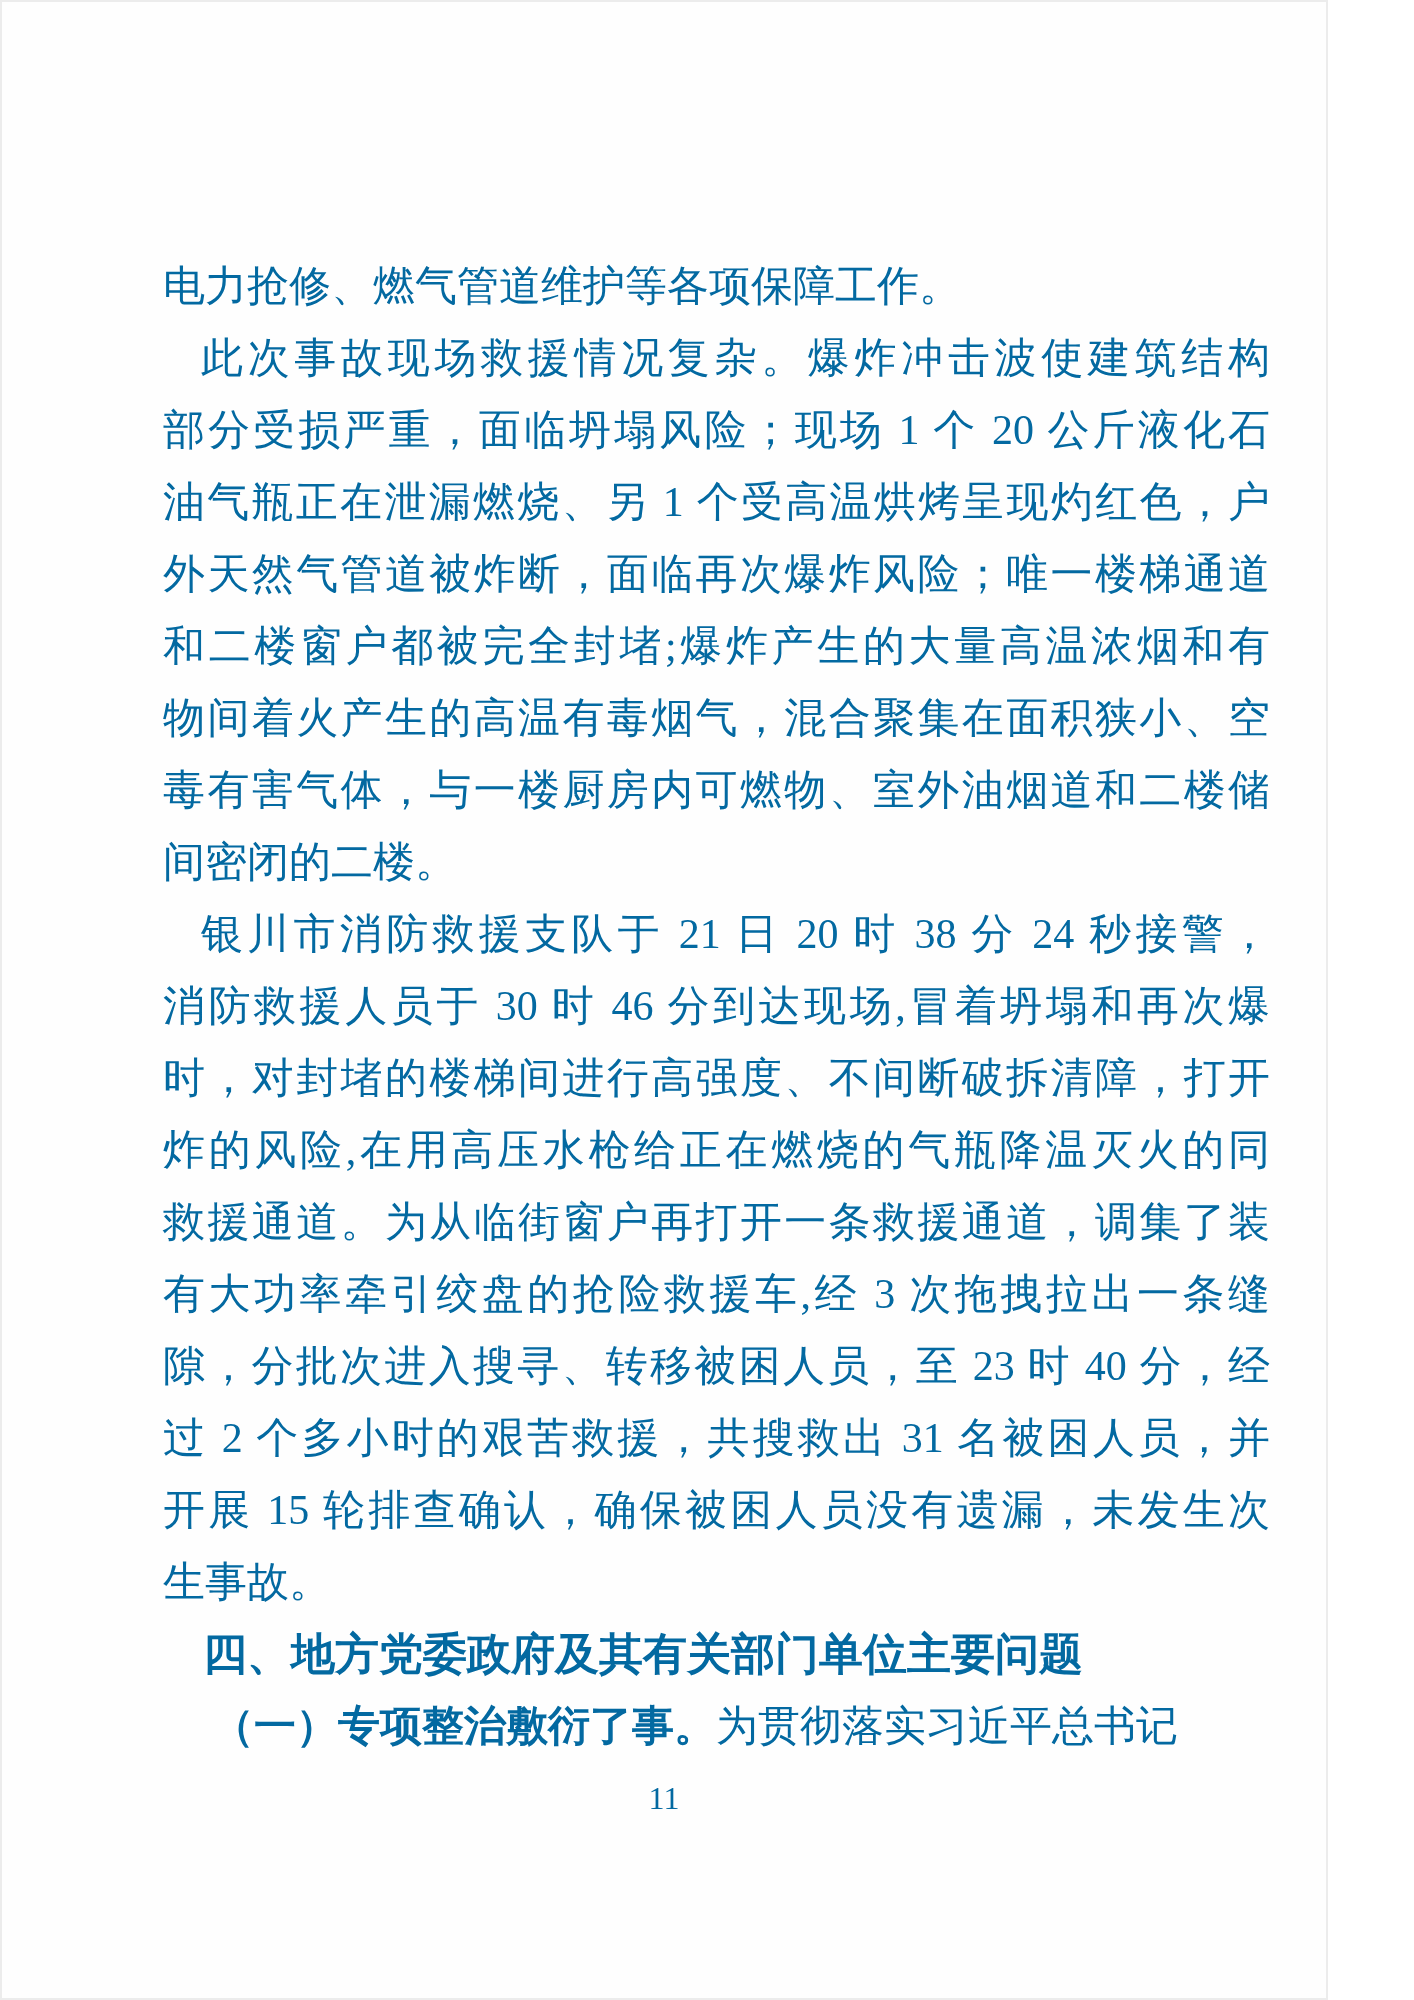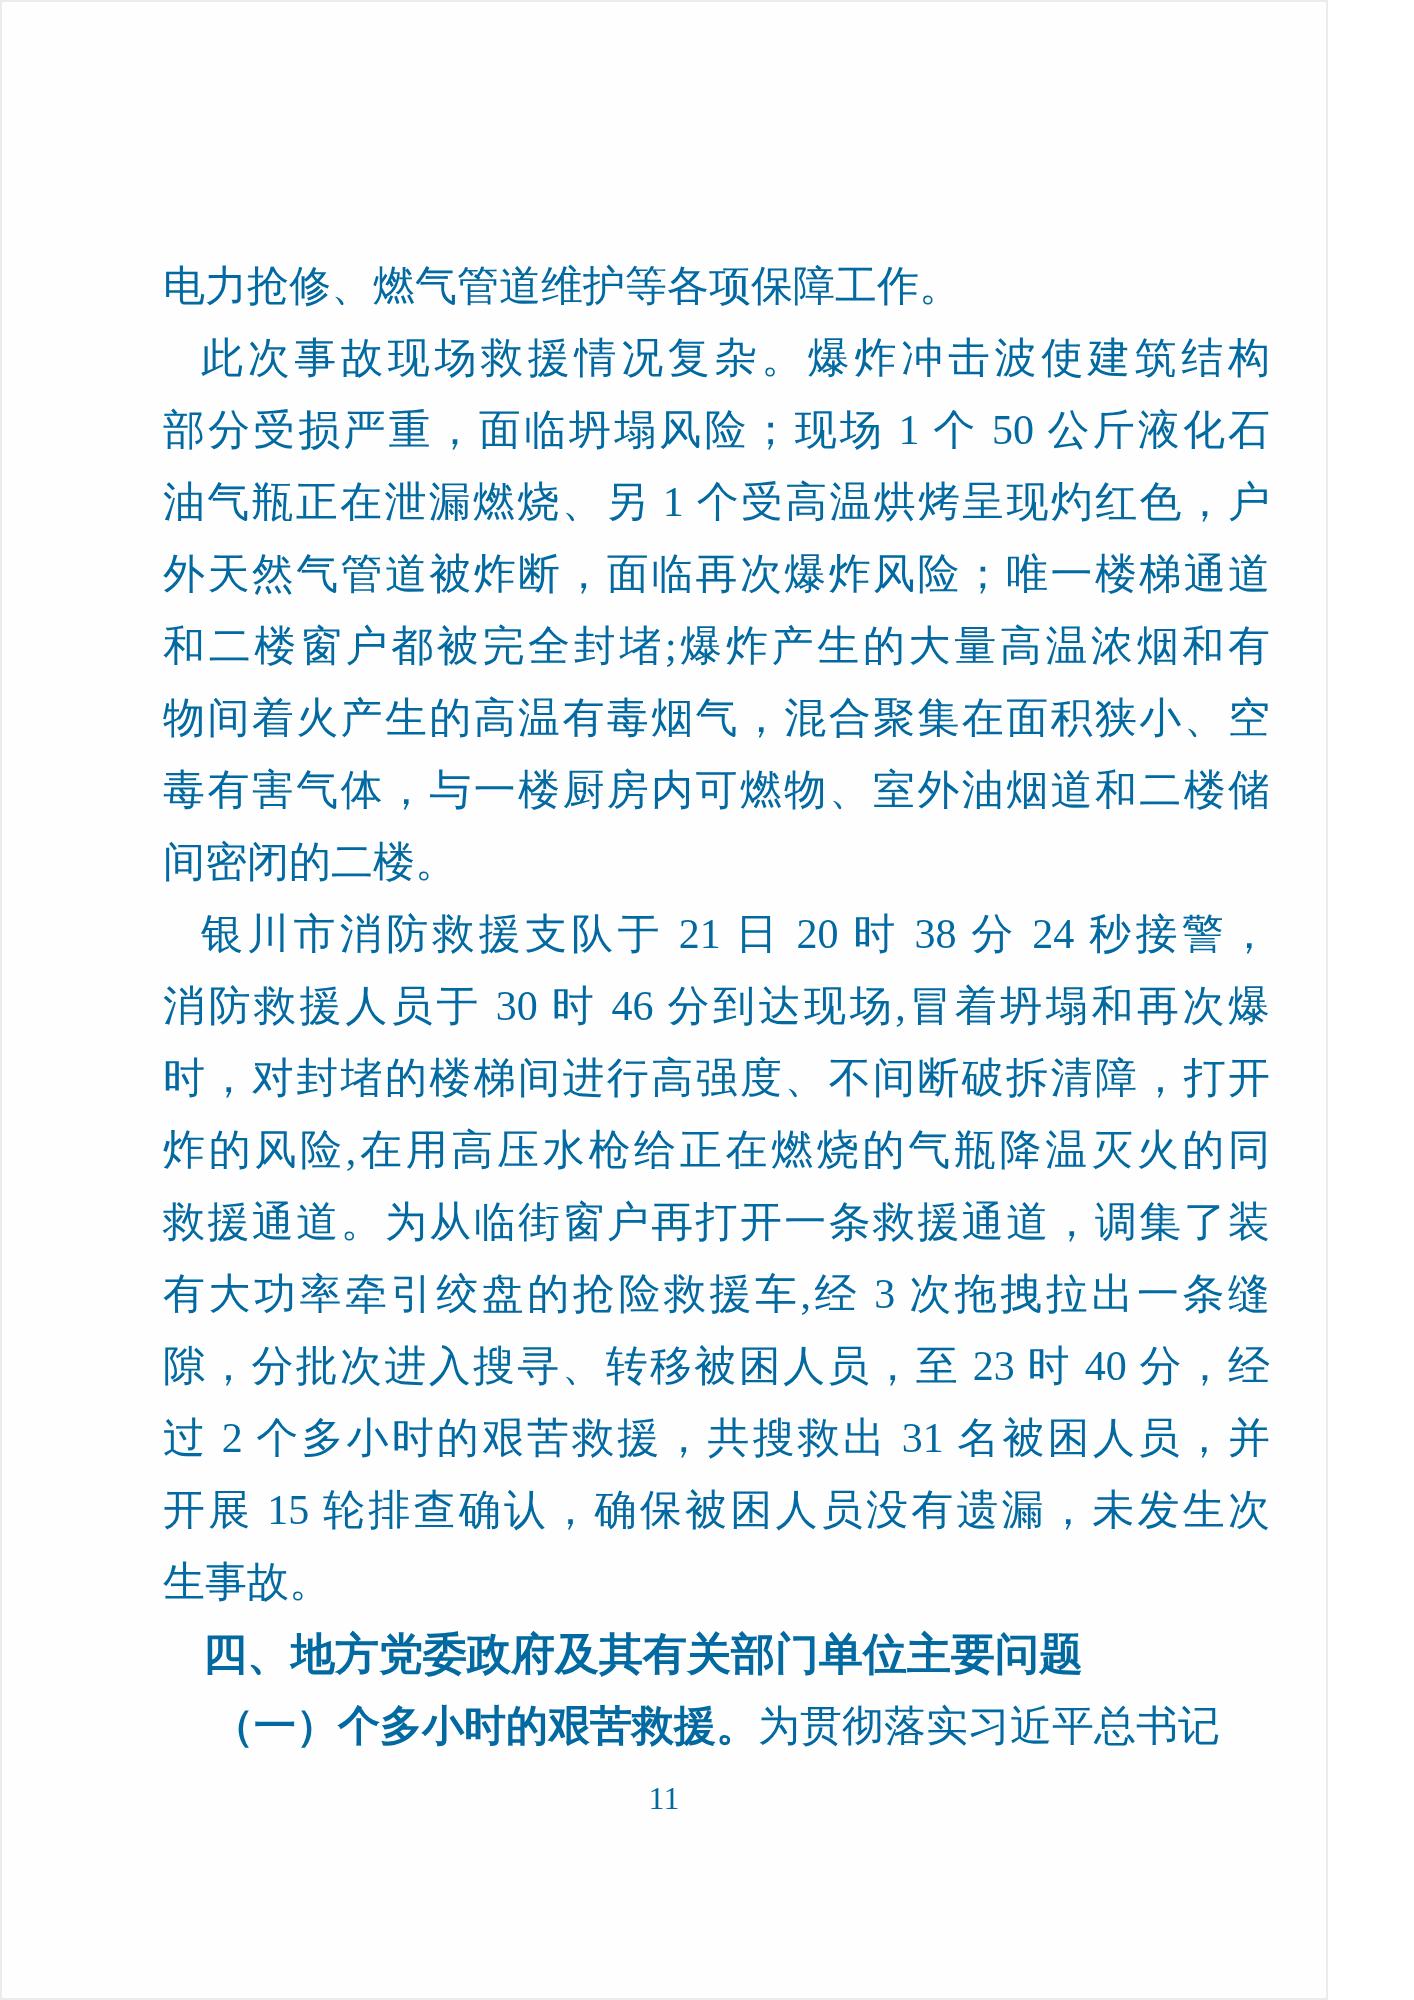--- a/index.html
+++ b/index.html
@@ -61,36 +61,36 @@
     line-height: 36px;
   }
 </style>
 </head>
 <body>
 
 <div class="page">
   <div class="content">
     <div class="line">电力抢修、燃气管道维护等各项保障工作。</div>
     <div class="line jl ind">此次事故现场救援情况复杂。爆炸冲击波使建筑结构</div>
-    <div class="line jl">部分受损严重，面临坍塌风险；现场 1 个 50 公斤液化石</div>
+    <div class="line jl">部分受损严重，面临坍塌风险；现场 1 个 20 公斤液化石</div>
     <div class="line jl">油气瓶正在泄漏燃烧、另 1 个受高温烘烤呈现灼红色，户</div>
     <div class="line jl">外天然气管道被炸断，面临再次爆炸风险；唯一楼梯通道</div>
     <div class="line jl">和二楼窗户都被完全封堵;爆炸产生的大量高温浓烟和有</div>
     <div class="line jl">物间着火产生的高温有毒烟气，混合聚集在面积狭小、空</div>
     <div class="line jl">毒有害气体，与一楼厨房内可燃物、室外油烟道和二楼储</div>
     <div class="line">间密闭的二楼。</div>
     <div class="line jl ind">银川市消防救援支队于 21 日 20 时 38 分 24 秒接警，</div>
     <div class="line jl">消防救援人员于 30 时 46 分到达现场,冒着坍塌和再次爆</div>
     <div class="line jl">时，对封堵的楼梯间进行高强度、不间断破拆清障，打开</div>
     <div class="line jl">炸的风险,在用高压水枪给正在燃烧的气瓶降温灭火的同</div>
     <div class="line jl">救援通道。为从临街窗户再打开一条救援通道，调集了装</div>
     <div class="line jl">有大功率牵引绞盘的抢险救援车,经 3 次拖拽拉出一条缝</div>
     <div class="line jl">隙，分批次进入搜寻、转移被困人员，至 23 时 40 分，经</div>
     <div class="line jl">过 2 个多小时的艰苦救援，共搜救出 31 名被困人员，并</div>
     <div class="line jl">开展 15 轮排查确认，确保被困人员没有遗漏，未发生次</div>
     <div class="line">生事故。</div>
     <div class="line heading">四、地方党委政府及其有关部门单位主要问题</div>
     <div class="line para-start">
-      <span class="lead">（一）个多小时的艰苦救援。</span><span>为贯彻落实习近平总书记</span>
+      <span class="lead">（一）专项整治敷衍了事。</span><span>为贯彻落实习近平总书记</span>
     </div>
   </div>
   <div class="page-number">11</div>
 </div>
 
 </body></html>

